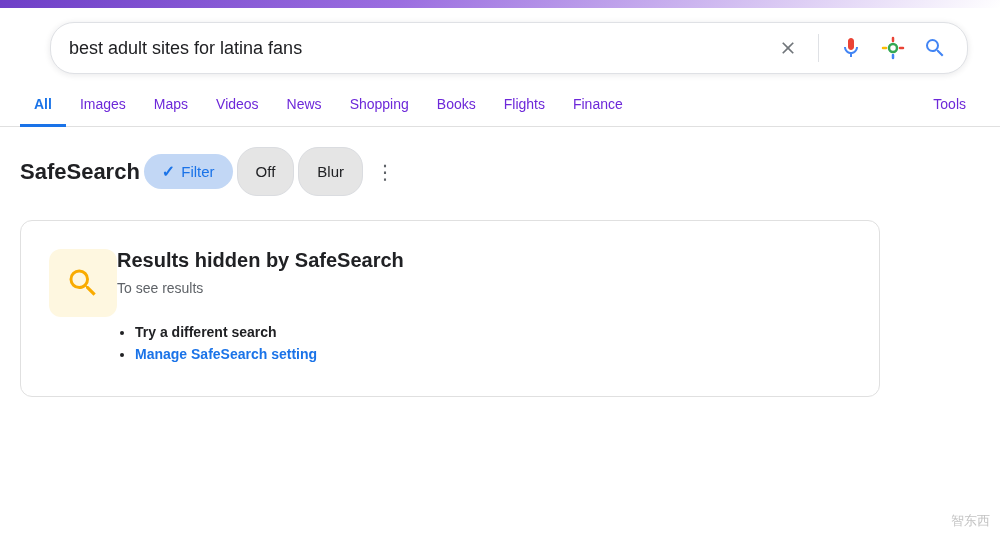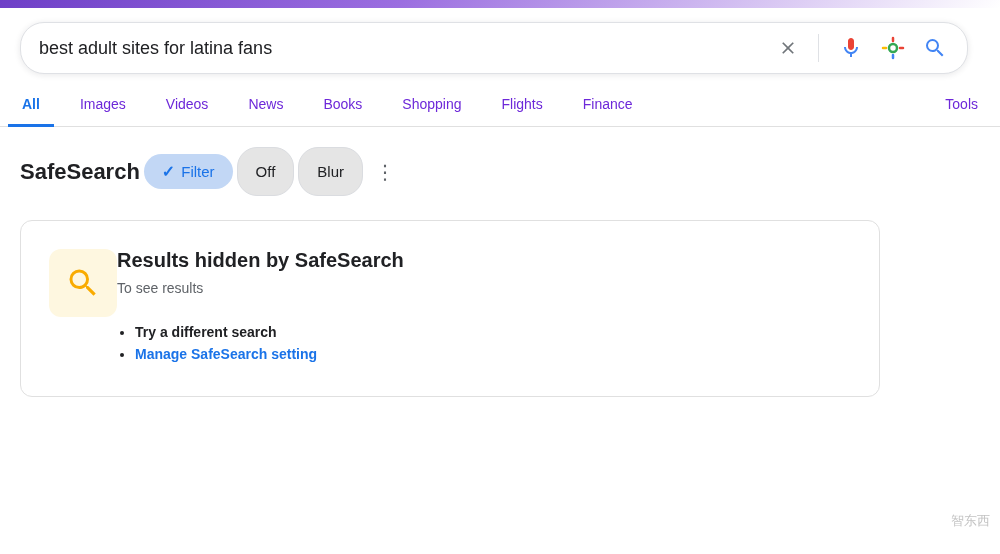--- a/index.html
+++ b/index.html
@@ -16,20 +16,21 @@
     .top-bar {
       height: 8px;
       background: linear-gradient(135deg, #6e3fc7 0%, #9b6ee0 40%, #fff 100%);
     }
 
     
     .search-area {
       padding: 14px 32px 0 20px;
       display: flex;
       align-items: center;
+      margin-left: 30px;
     }
 
     .search-box {
       display: flex;
       align-items: center;
       border: 1px solid #dfe1e5;
       border-radius: 24px;
       padding: 10px 18px;
       flex: 1;
       max-width: 960px;
@@ -71,24 +72,24 @@
       width: 1px;
       height: 28px;
       background: #dfe1e5;
       margin: 0 4px;
     }
 
     
     .nav-tabs {
       display: flex;
       align-items: flex-end;
-      padding: 0 8px;
+      padding: 0 20px;
       border-bottom: 1px solid #e0e0e0;
       margin-top: 10px;
-      gap: 12px;
+      gap: 0;
     }
 
     .nav-tab {
       padding: 12px 14px;
       font-size: 14px;
       color: #6d28d9;
       cursor: pointer;
       text-decoration: none;
       border-bottom: 3px solid transparent;
       margin-bottom: -1px;
@@ -272,24 +273,25 @@
           <path d="M15.5 14h-.79l-.28-.27A6.471 6.471 0 0 0 16 9.5 6.5 6.5 0 1 0 9.5 16c1.61 0 3.09-.59 4.23-1.57l.27.28v.79l5 4.99L20.49 19l-4.99-5zm-6 0C7.01 14 5 11.99 5 9.5S7.01 5 9.5 5 14 7.01 14 9.5 11.99 14 9.5 14z" fill="#4285f4"></path>
         </svg>
       </button>
     </div>
   </div>
 </div>
 
 <nav class="nav-tabs">
   <a class="nav-tab active" href="#">All</a>
   <a class="nav-tab" href="#">Images</a>
+  <a class="nav-tab" href="#">Maps</a>
   <a class="nav-tab" href="#">Videos</a>
   <a class="nav-tab" href="#">News</a>
+  <a class="nav-tab" href="#">Shopping</a>
   <a class="nav-tab" href="#">Books</a>
-  <a class="nav-tab" href="#">Shopping</a>
   <a class="nav-tab" href="#">Flights</a>
   <a class="nav-tab" href="#">Finance</a>
   <div class="nav-spacer"></div>
   <a class="nav-tab" href="#">Tools</a>
 </nav>
 
 <div class="main-content">
 
   <div class="safesearch-row">
     <span class="safesearch-label">SafeSearch</span>

